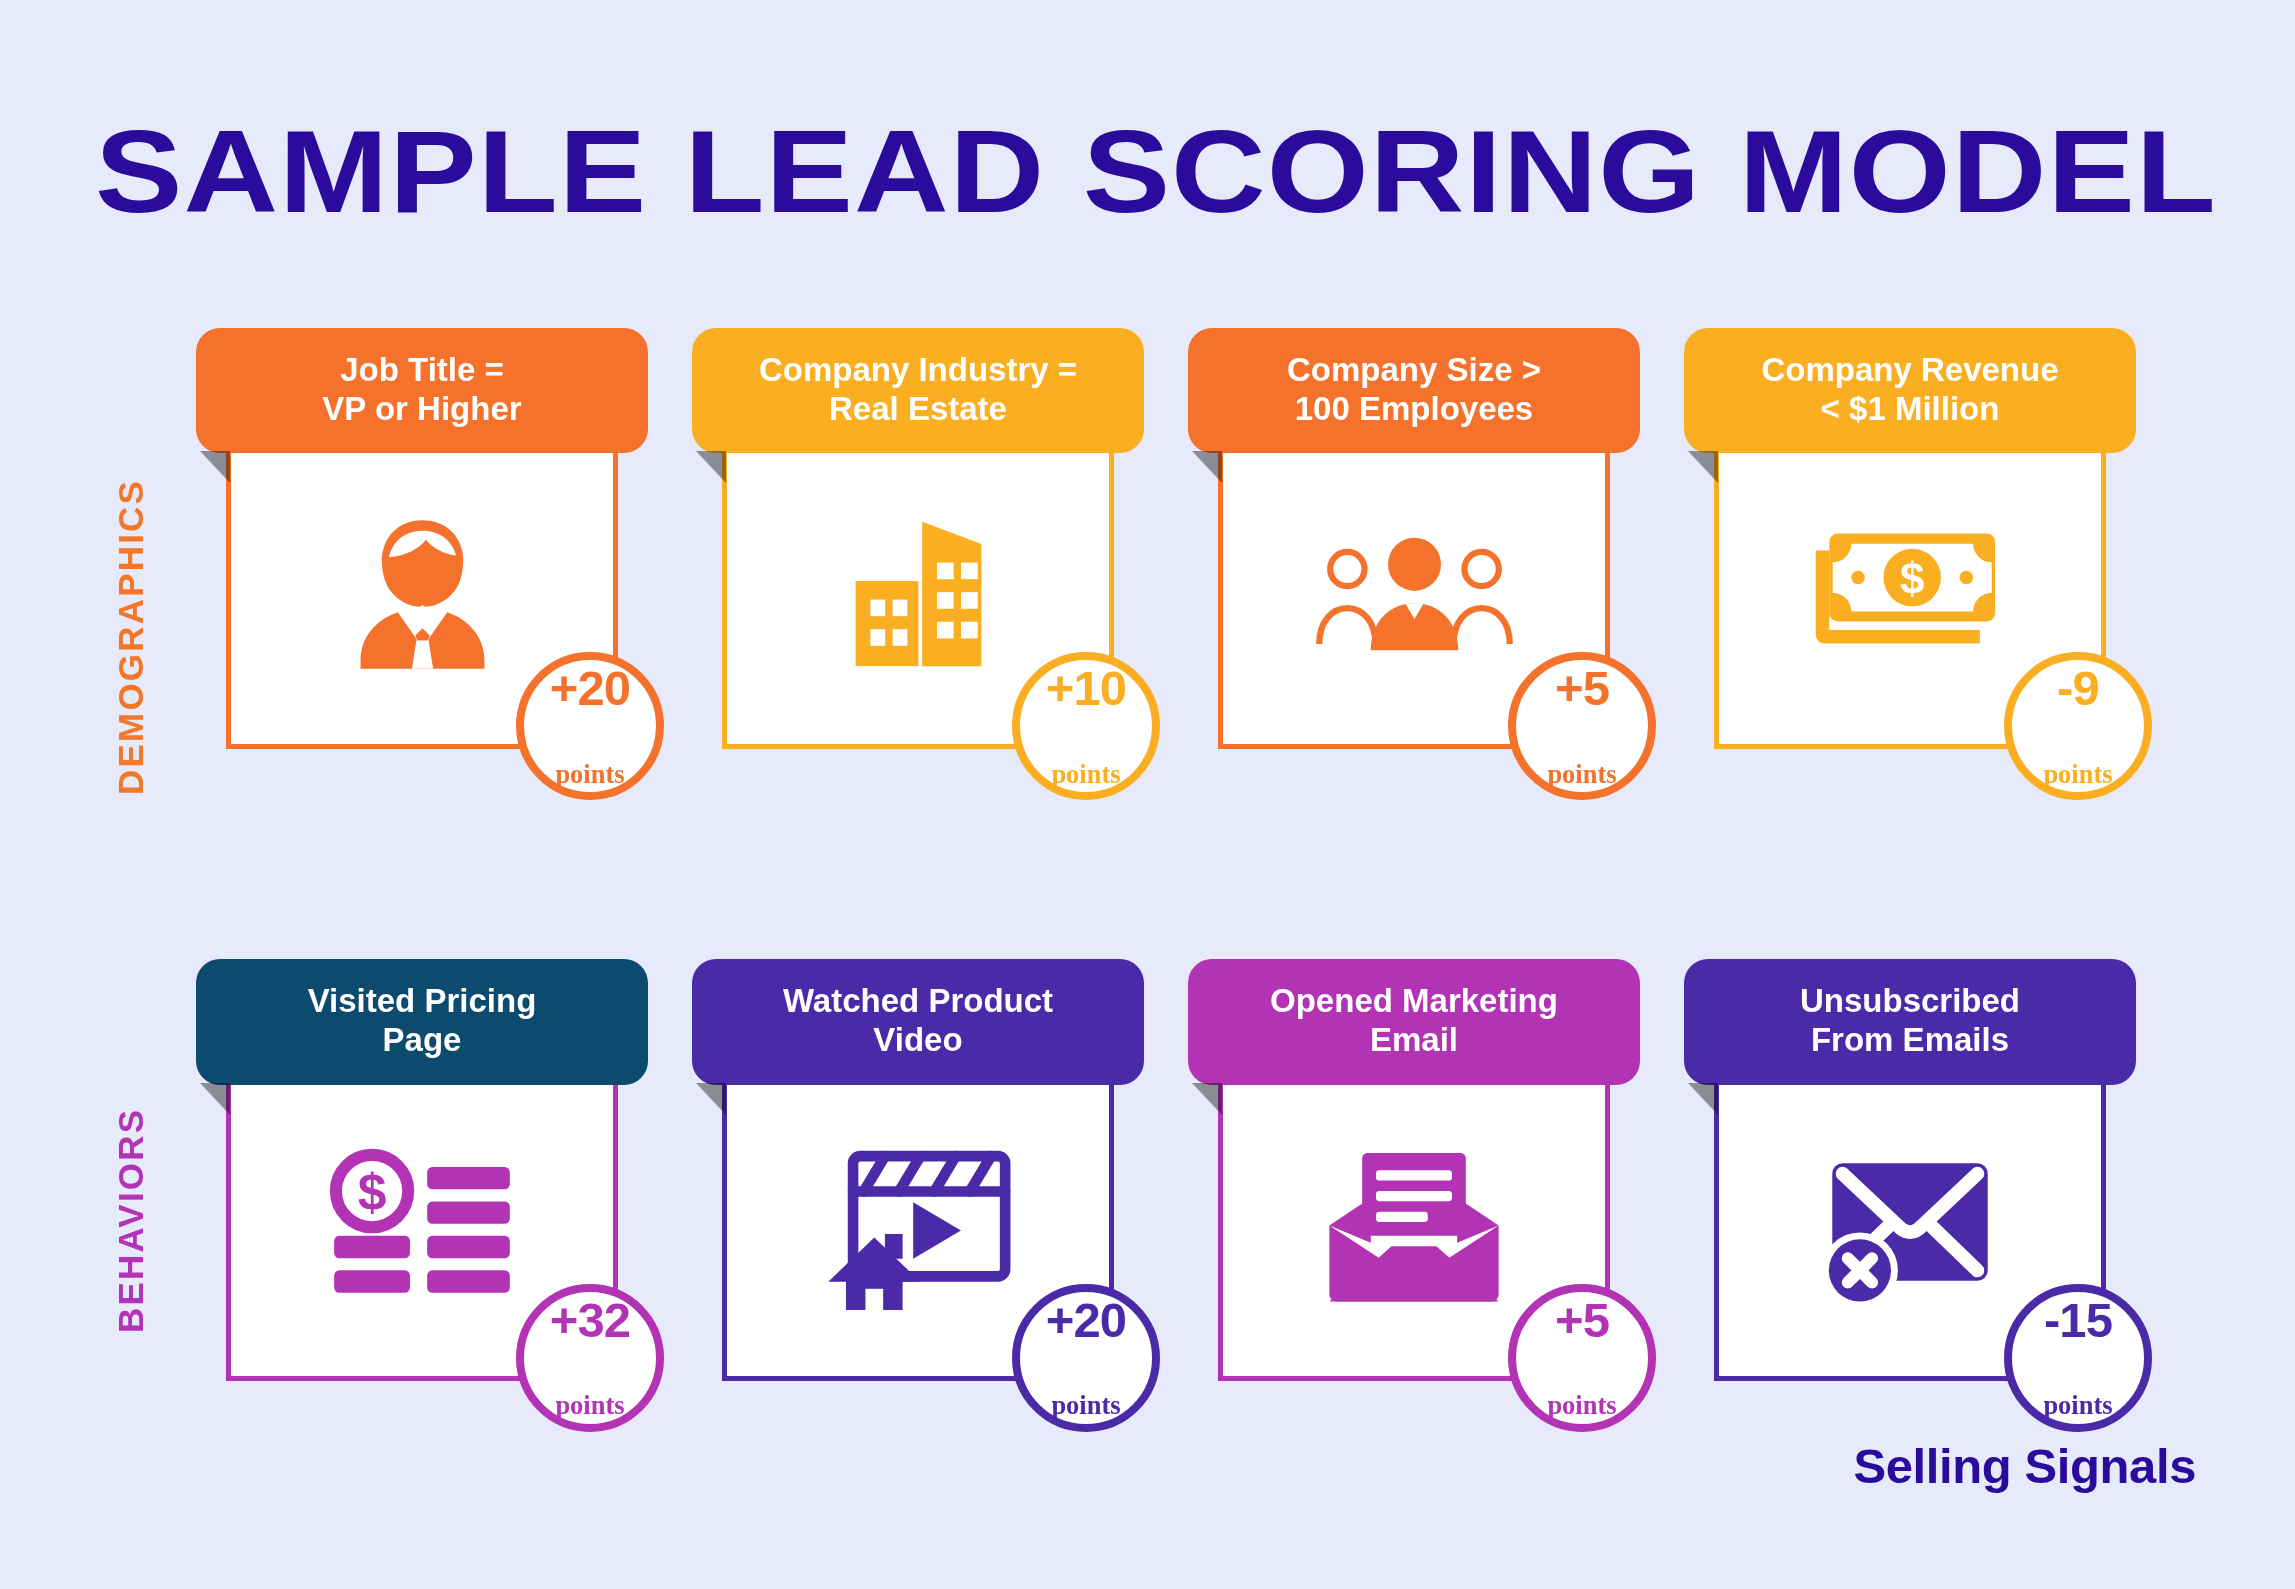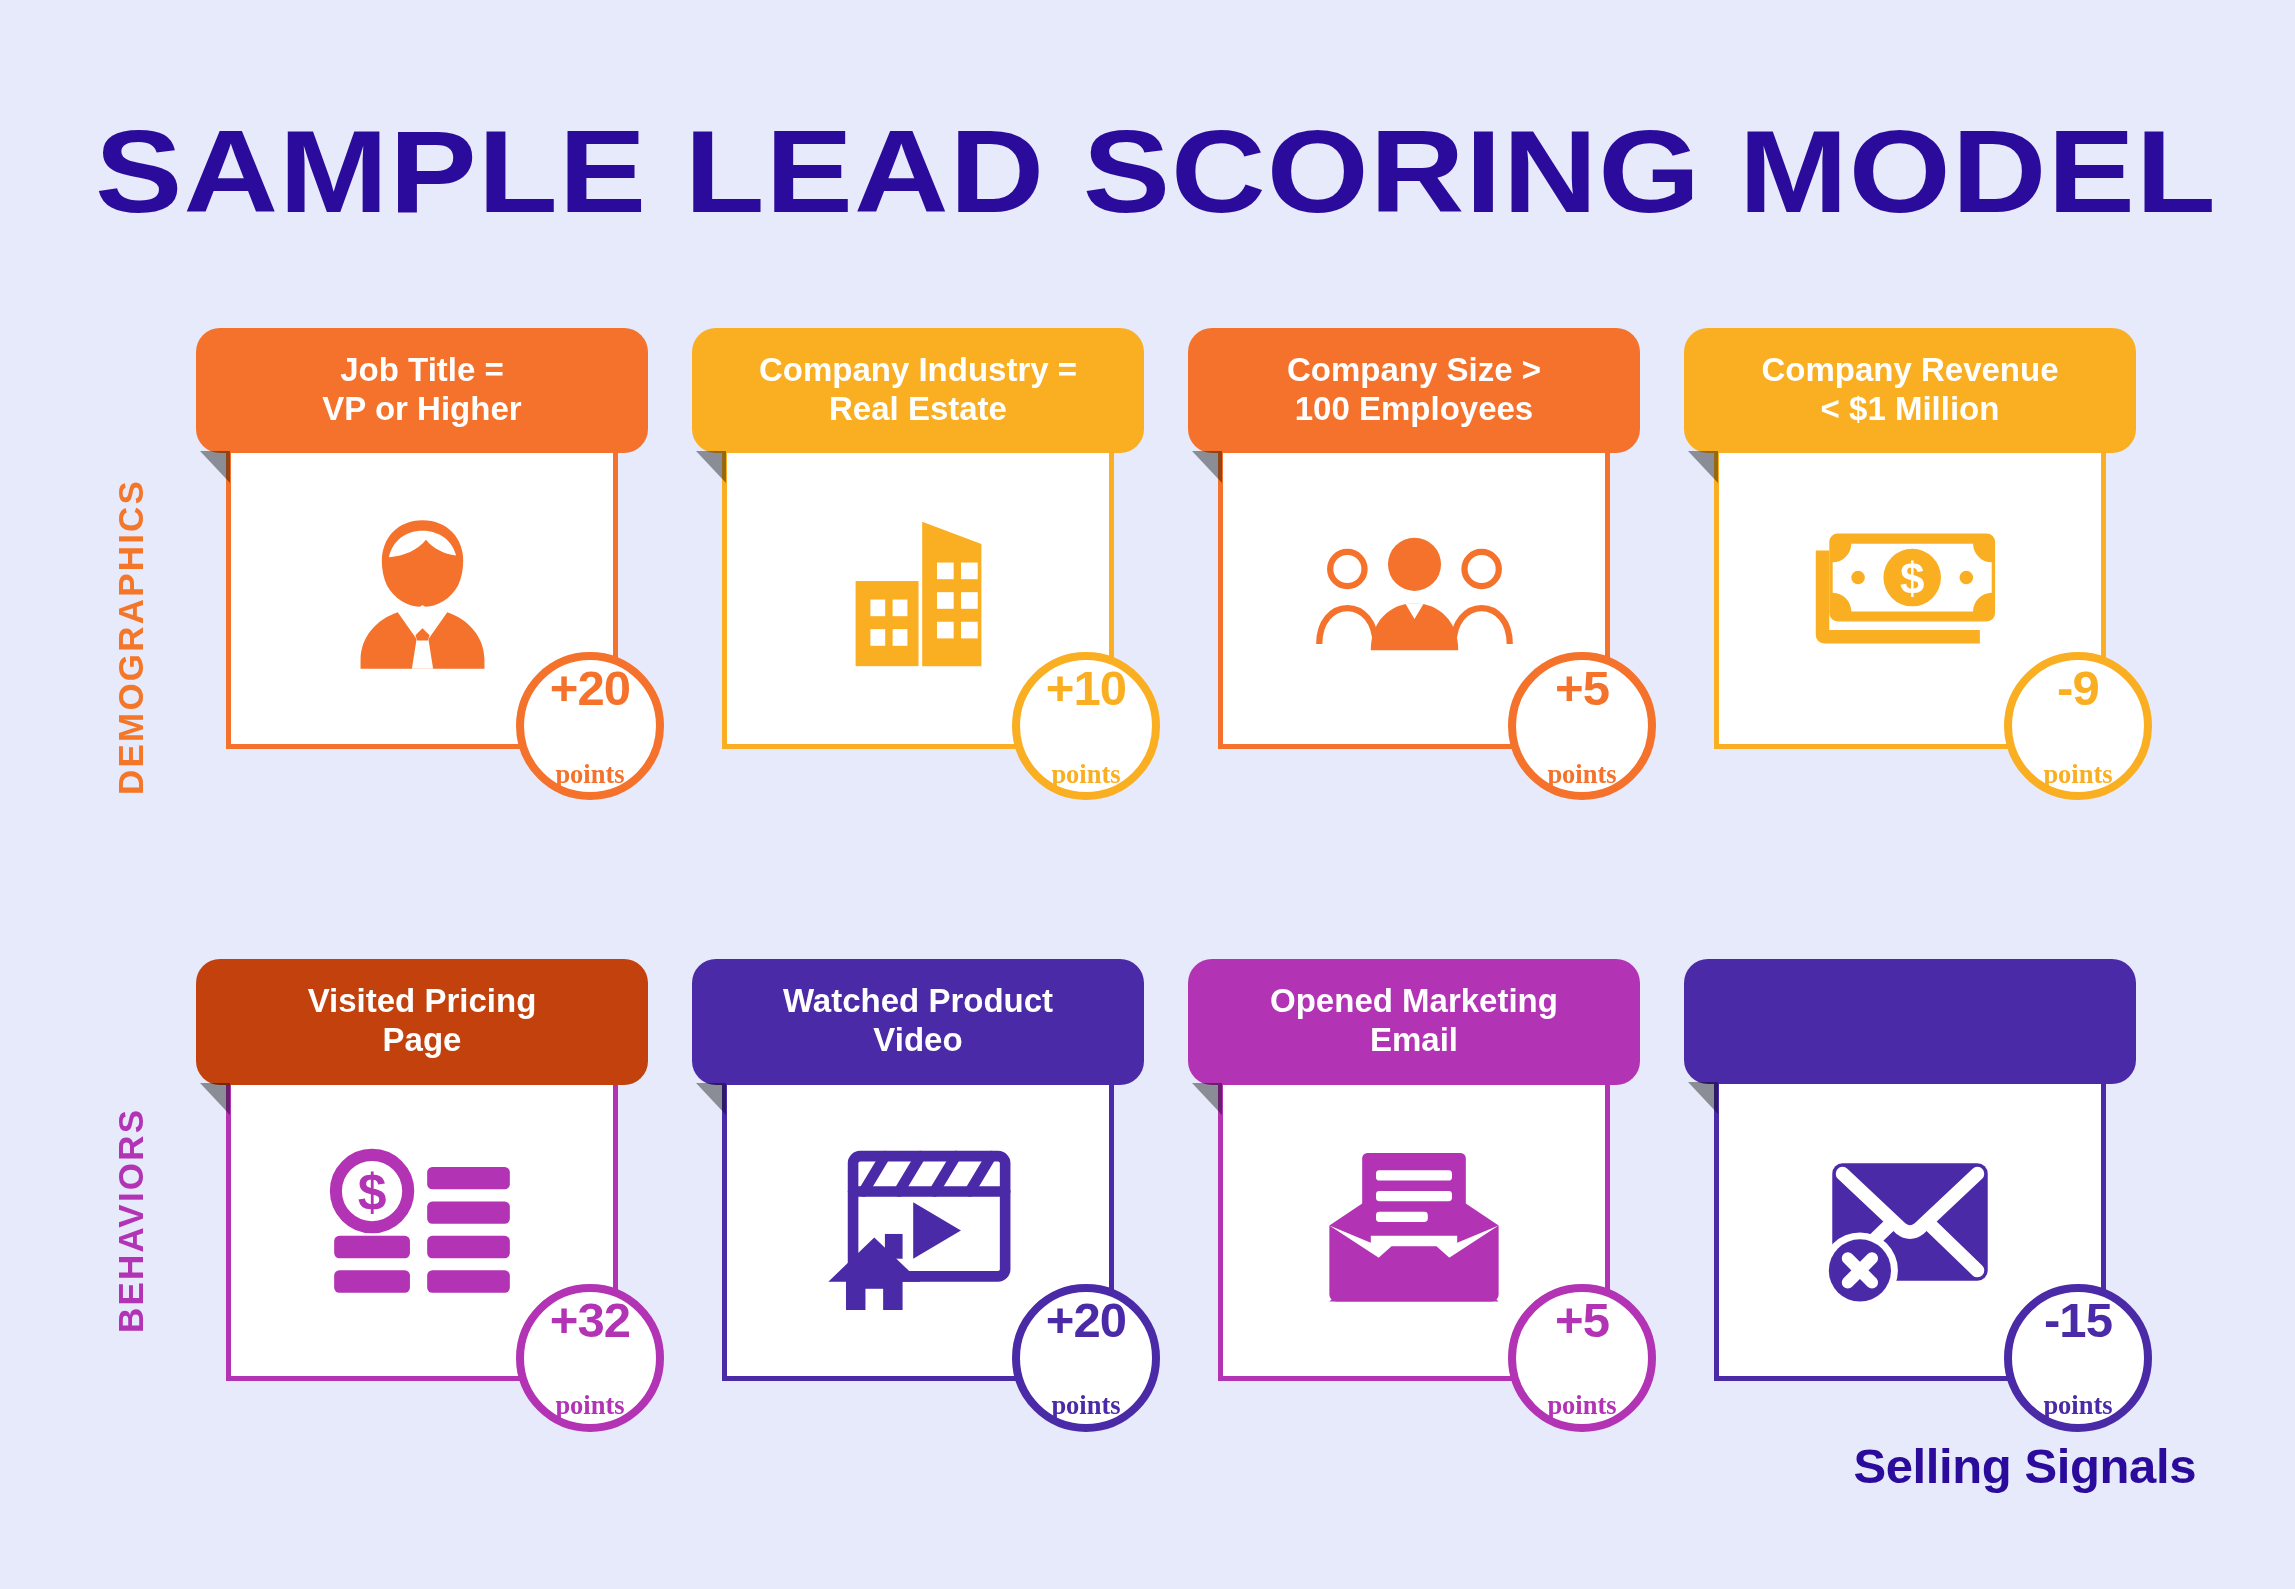--- a/index.html
+++ b/index.html
@@ -294,21 +294,21 @@
         <span class="pts">-9</span>
         <span class="lbl">points</span>
       </div>
     </div>
 
   </div>
 
   <div class="row behaviors-row">
 
     <div class="card">
-      <div class="card-header" style="background:#c2410c">
+      <div class="card-header" style="background:#0c4a6e">
         <span class="ht">Visited Pricing
 Page</span>
         <span class="fold"></span>
       </div>
       <div class="card-body" style="border-color:#B333B5">
         <span class="icon-wrap">
           <svg width="190" height="155" viewBox="0 0 110 90" fill="#B333B5">
             <g fill="none" stroke="#B333B5" stroke-width="7">
               <circle cx="26" cy="25" r="21"></circle>
             </g>
@@ -385,20 +385,22 @@
         </span>
       </div>
       <div class="badge" style="color:#B333B5">
         <span class="pts">+5</span>
         <span class="lbl">points</span>
       </div>
     </div>
 
     <div class="card">
       <div class="card-header" style="background:#4B2AA8">
+        <span class="ht">Unsubscribed
+From Emails</span>
         <span class="fold"></span>
       </div>
       <div class="card-body" style="border-color:#4B2AA8">
         <span class="icon-wrap">
           <svg width="190" height="159" viewBox="0 0 110 92" fill="#4B2AA8">
 
             <rect x="10" y="10" width="90" height="68" rx="6"></rect>
 
             <g stroke="#FFFFFF" stroke-width="8" stroke-linecap="round" fill="none">
               <path d="M16 16 L50 48 a8 8 0 0 0 10 0 L94 16"></path>

